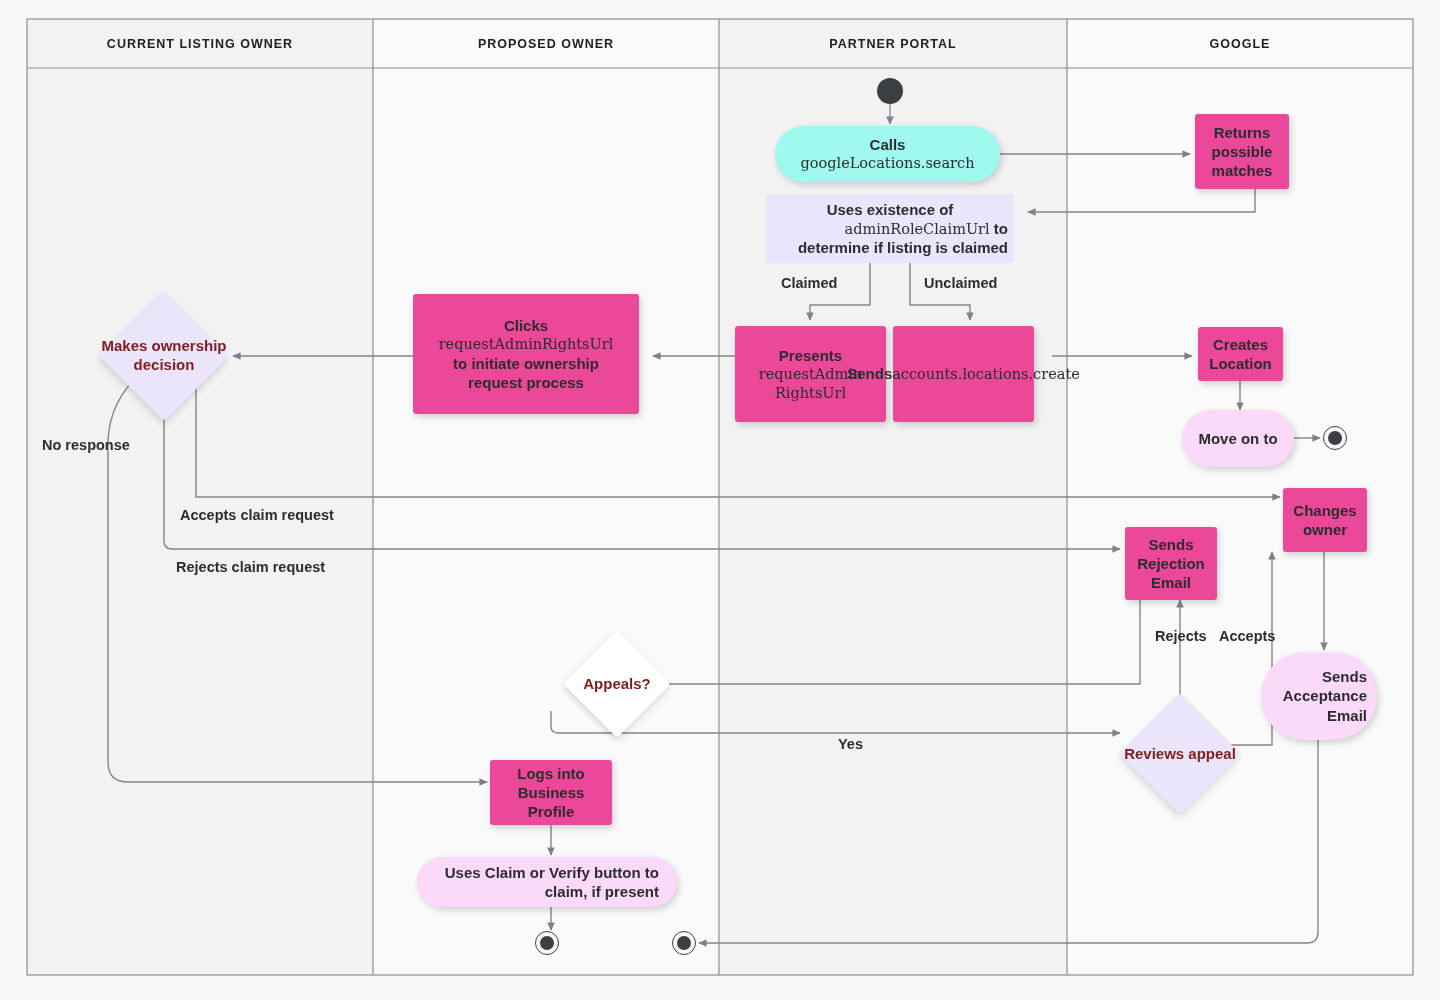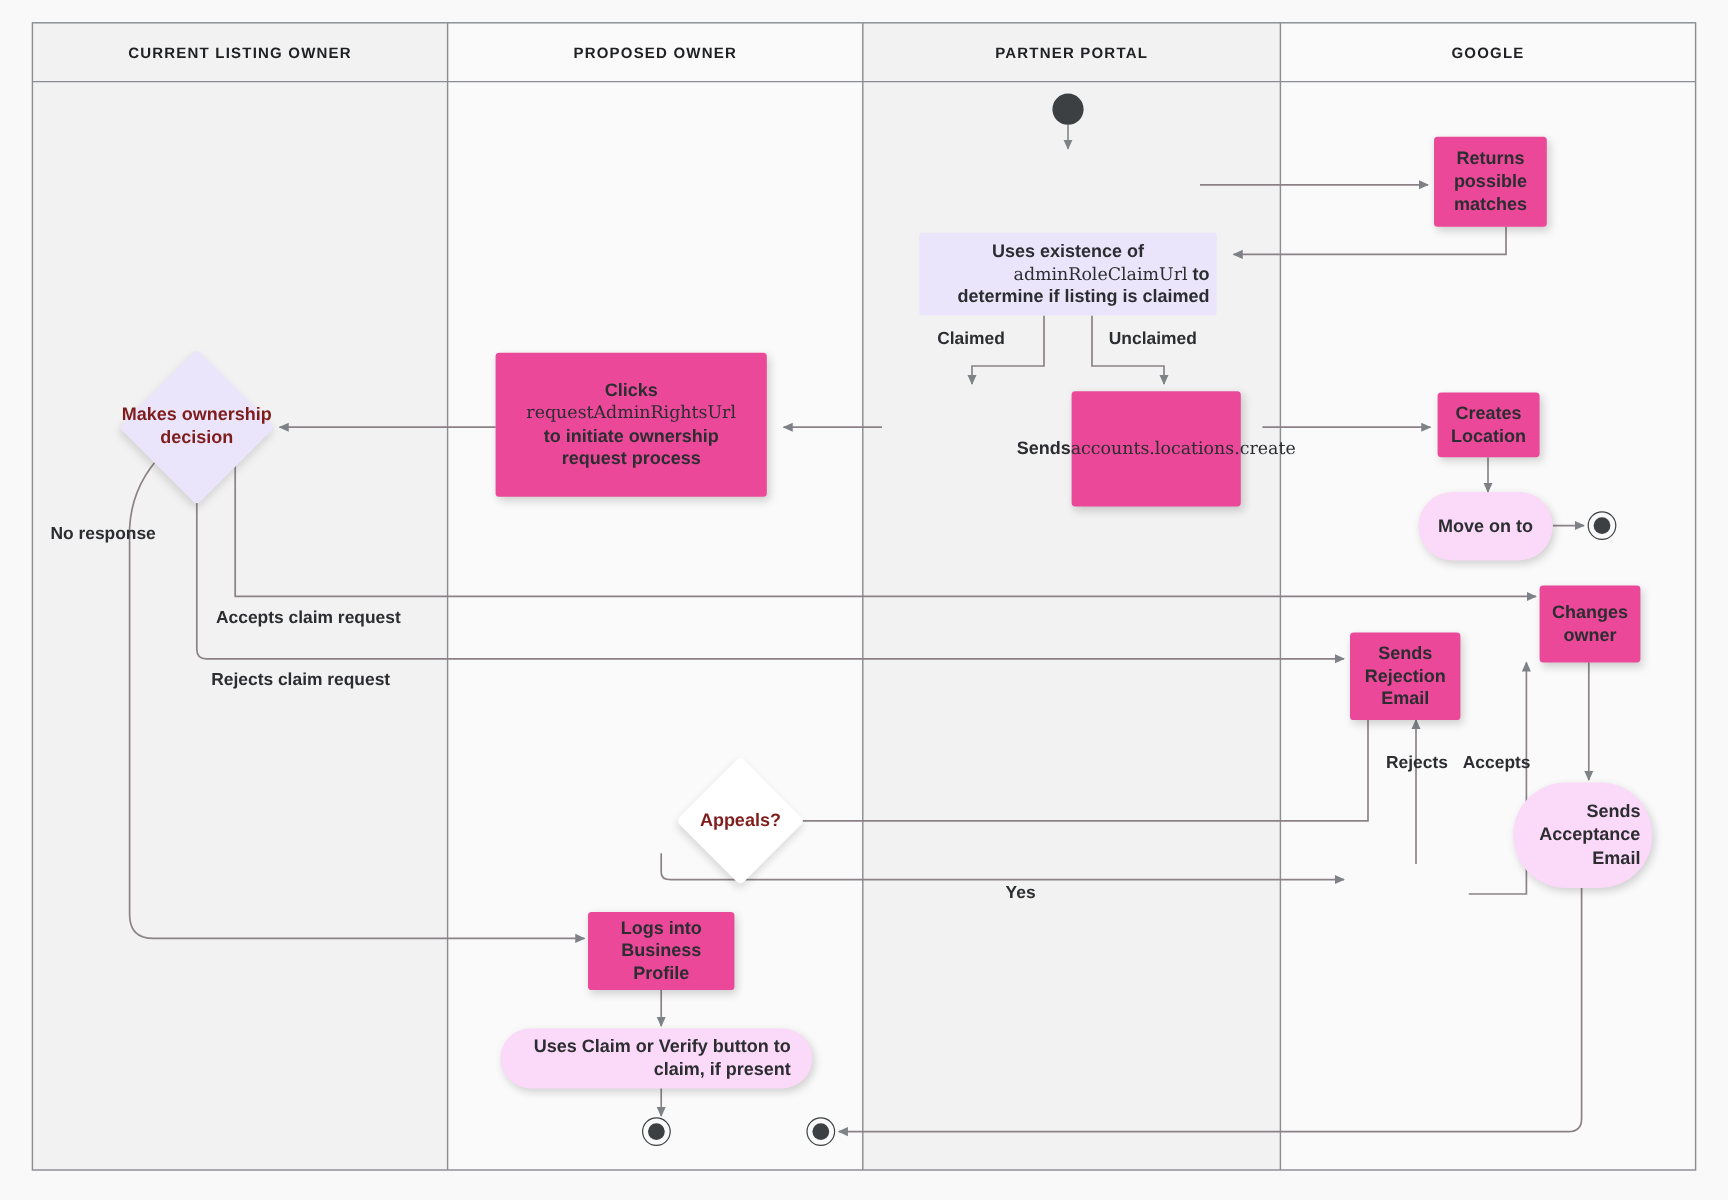--- a/index.html
+++ b/index.html
@@ -146,32 +146,41 @@
 
       <path d="M551,906 L551,930" marker-end="url(#ah)"></path>
 
       <path d="M1318,740 L1318,932 Q1318,943 1307,943 L699,943" marker-end="url(#ah)"></path>
 
     </g>
   </svg>
 
   <div class="endpoint" style="left:877px;top:78px;width:26px;height:26px;border-radius:50%;background:#3C4043;"></div>
 
+  <div class="node pill cyan" style="left:775px;top:126px;width:225px;height:56px;flex-direction:column;">
+    <span style="font-size:15px;font-weight:700;">Calls</span>
+    <span class="mono">googleLocations.search</span>
+  </div>
 
   <div class="node rect" style="left:1195px;top:114px;width:94px;height:75px;padding:0 8px;">
     <span>Returns possible matches</span>
   </div>
 
   <div class="node box-purple" style="left:766px;top:194px;width:248px;height:69px;flex-direction:column;padding:0 6px;">
     <span>Uses existence of</span>
     <span>
       <span class="mono">adminRoleClaimUrl</span><span> to determine if listing is claimed</span>
     </span>
   </div>
 
+  <div class="node rect" style="left:735px;top:326px;width:151px;height:96px;flex-direction:column;">
+    <span>Presents</span>
+    <span class="mono">requestAdmin</span>
+    <span class="mono">RightsUrl</span>
+  </div>
 
   <div class="node rect" style="left:893px;top:326px;width:141px;height:96px;flex-direction:row;">
     <span>Sends</span>
     <span class="mono">accounts.locations</span>
     <span class="mono">.create</span>
   </div>
 
   <div class="node rect" style="left:1198px;top:327px;width:85px;height:54px;padding:0 6px;">
     <span>Creates Location</span>
   </div>
@@ -206,20 +215,24 @@
 
   <div class="node pill pink" style="left:1261px;top:652px;width:116px;height:88px;padding:0 10px;">
     <span>Sends Acceptance Email</span>
   </div>
 
   <div class="diamond-wrap" style="left:539px;top:646px;width:76px;height:76px;margin-left:40px;">
     <div class="diamond white"></div>
     <div class="diamond-label" style="width:130px;left:-27px;">Appeals?</div>
   </div>
 
+  <div class="diamond-wrap" style="left:1137px;top:711px;width:86px;height:86px;">
+    <div class="diamond lav"></div>
+    <div class="diamond-label" style="width:120px;left:-17px;">Reviews appeal</div>
+  </div>
 
   <div class="node rect" style="left:490px;top:760px;width:122px;height:65px;padding:0 6px;">
     <span>Logs into Business Profile</span>
   </div>
 
   <div class="node pill pink" style="left:417px;top:857px;width:260px;height:50px;padding:0 18px;">
     <span>Uses Claim or Verify button to claim, if present</span>
   </div>
 
   <div class="endpoint" style="left:535px;top:931px;width:24px;height:24px;border-radius:50%;

